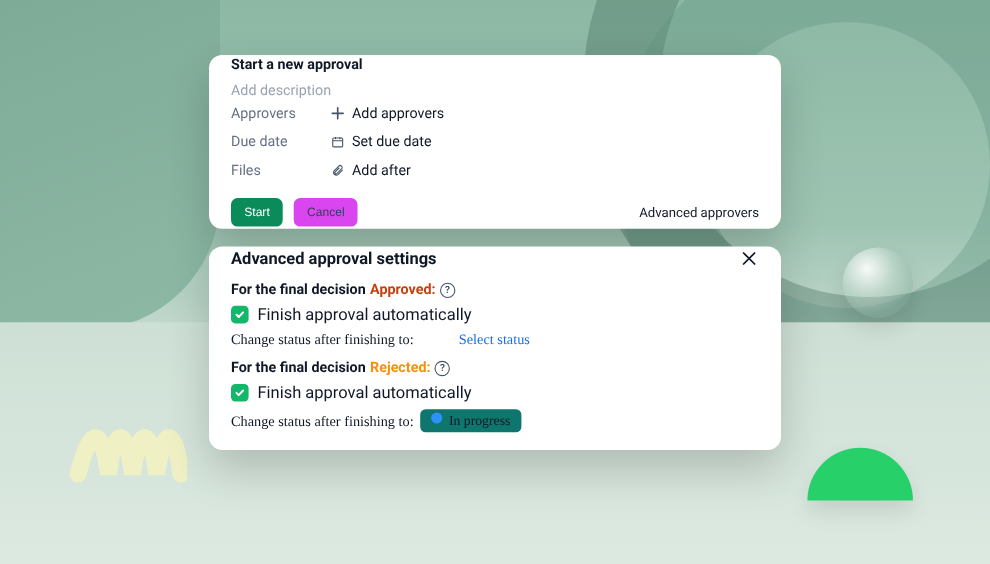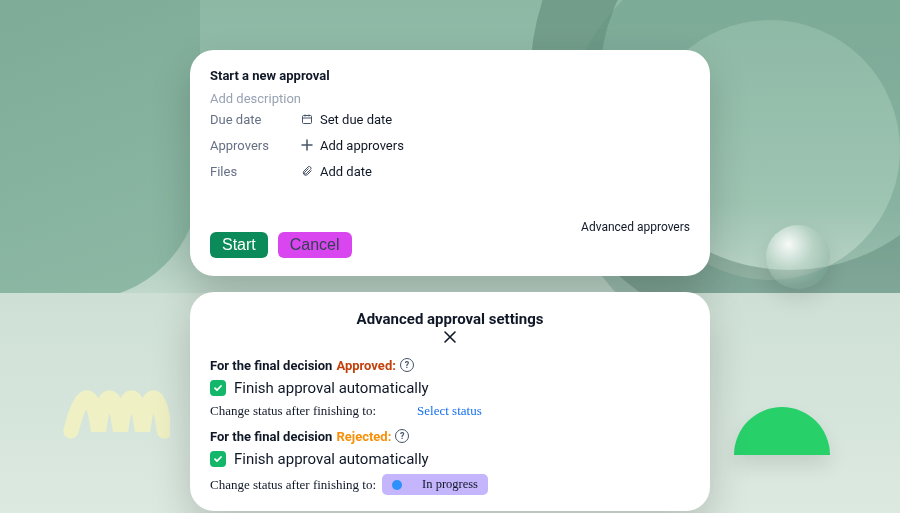--- a/index.html
+++ b/index.html
@@ -54,23 +54,23 @@
     border-top-right-radius: 96px;
     box-shadow: 0 10px 20px rgba(0,0,0,0.1);
   }
   
   .stage {
     position: absolute; left: 50%; transform: translateX(-50%);
     top: 50px; width: 520px;
   }
   .card {
     background: #fff;
-    border-radius: 24px;
+    border-radius: 12px;
     box-shadow: 0 18px 40px rgba(0,0,0,0.18);
-    padding: 18px 20px;
+    padding: 2px 20px;
     margin-bottom: 16px;
   }
   .card-title {
     font-size: 13px; font-weight: 700; color: #101828; margin-bottom: 8px;
   }
   .desc-placeholder {
     font-size: 13px; color: #98a2b3; margin-bottom: 0;
   }
   .row {
     display: flex; align-items: center; min-height: 26px; font-size: 13px;
@@ -80,48 +80,47 @@
   }
   .row-action {
     display: flex; align-items: center; gap: 6px; color: #101828; cursor: pointer;
   }
   .row-action .ico { width: 14px; height: 14px; display: inline-flex; align-items: center; justify-content: center; color: #475467; }
   .footer-row {
     display: flex; align-items: center; justify-content: space-between; margin-top: 12px;
   }
   .btn {
     display: inline-flex; align-items: center; justify-content: center;
-    height: 26px; padding: 0 12px; border-radius: 6px; font-size: 16px; font-weight: 500; cursor: pointer;
+    height: 26px; padding: 0 12px; border-radius: 6px; font-size: 11px; font-weight: 500; cursor: pointer;
     border: none;
-    margin-top: 36px;
   }
   .btn-primary { background: #0b8a5a; color: #fff; }
   .btn-secondary { background: #d946ef; color: #344054; margin-left: 6px; }
   .adv-link { font-size: 12px; color: #101828; cursor: pointer; }
   
   .settings-header {
-    display: flex; align-items: center; justify-content: space-between; margin-bottom: 12px; flex-direction: column;
+    display: flex; align-items: center; justify-content: space-between; margin-bottom: 12px;
   }
   .settings-title { font-size: 15px; font-weight: 700; color: #101828; }
   .close-btn { width: 18px; height: 18px; display: flex; align-items: center; justify-content: center; cursor: pointer; color: #101828; }
   .section-label {
-    font-size: 13px; font-weight: 700; color: #101828; display: flex; align-items: flex-start; gap: 4px; margin-top: 0; margin-bottom: 6px;
+    font-size: 13px; font-weight: 700; color: #101828; display: flex; align-items: flex-end; gap: 4px; margin-top: 0; margin-bottom: 6px;
   }
   .decision-approved { color: #c2410c; }
   .decision-rejected { color: #f79009; }
   .help-ico { width: 14px; height: 14px; border: 1px solid #475467; border-radius: 50%; display: inline-flex; align-items: center; justify-content: center; font-size: 9px; color: #475467; font-weight: 700; }
   .check-row { display: flex; align-items: center; gap: 8px; font-size: 15px; color: #101828; margin-bottom: 6px; }
   .checkbox {
     width: 16px; height: 16px; border-radius: 4px; background: #12b76a; display: flex; align-items: center; justify-content: center; color: #fff; flex-shrink: 0;
   }
   .status-row { display: flex; align-items: center; gap: 6px; font-size: 13px; color: #101828; margin-bottom: 10px; font-family: Liberation Serif, serif; }
   .status-link { color: #1570ef; cursor: pointer; margin-left: 35px; }
   .status-pill {
-    display: inline-flex; align-items: center; gap: 20px;
-    background: #c4b5fd; padding: 3px 10px; border-radius: 5px; cursor: pointer; font-size: 12.5px;
+    display: inline-flex; align-items: flex-start; gap: 6px;
+    background: #0f766e; padding: 3px 10px; border-radius: 5px; cursor: pointer; font-size: 12.5px;
   }
   .status-dot { width: 10px; height: 10px; border-radius: 50%; background: #2e90fa; }
 </style>
 </head>
 <body>
 
 <div class="bg"></div>
 <div class="bg-arc2"></div>
 <div class="bg-arc"></div>
 <div class="bg-wall-left"></div>
@@ -134,53 +133,53 @@
 <div class="sphere"></div>
 <div class="halfcircle"></div>
 
 <div class="stage">
 
   <div class="card">
     <div class="card-title">Start a new approval</div>
     <div class="desc-placeholder">Add description</div>
 
     <div class="row">
+      <span class="row-label">Approvers</span>
+      <span class="row-action">
+        <span class="ico">
+          <svg width="12" height="12" viewBox="0 0 12 12">
+              <path d="M6 1v10M1 6h10" stroke="currentColor" stroke-width="1.5" stroke-linecap="round"></path>
+            </svg>
+        </span>
+        <span>Add approvers</span>
+      </span>
+    </div>
+
+    <div class="row">
       <span class="row-label">Due date</span>
       <span class="row-action">
         <span class="ico">
           <svg width="12" height="12" viewBox="0 0 12 12" fill="none">
               <rect x="1.5" y="2.5" width="9" height="8" rx="1" stroke="currentColor"></rect>
               <path d="M1.5 5h9M4 1.5v2M8 1.5v2" stroke="currentColor"></path>
             </svg>
         </span>
         <span>Set due date</span>
       </span>
     </div>
 
     <div class="row">
-      <span class="row-label">Approvers</span>
-      <span class="row-action">
-        <span class="ico">
-          <svg width="12" height="12" viewBox="0 0 12 12">
-              <path d="M6 1v10M1 6h10" stroke="currentColor" stroke-width="1.5" stroke-linecap="round"></path>
-            </svg>
-        </span>
-        <span>Add approvers</span>
-      </span>
-    </div>
-
-    <div class="row">
       <span class="row-label">Files</span>
       <span class="row-action">
         <span class="ico">
           <svg width="12" height="12" viewBox="0 0 24 24" fill="none">
               <path d="M21 11l-8.5 8.5a5 5 0 01-7-7L14 4a3.5 3.5 0 015 5l-8.5 8.5a2 2 0 01-3-3L15 7" stroke="currentColor" stroke-width="2"></path>
             </svg>
         </span>
-        <span>Add date</span>
+        <span>Add after</span>
       </span>
     </div>
 
     <div class="footer-row">
       <div>
         <button class="btn btn-primary">Start</button>
         <button class="btn btn-secondary">Cancel</button>
       </div>
       <span class="adv-link">Advanced approvers</span>
     </div>

